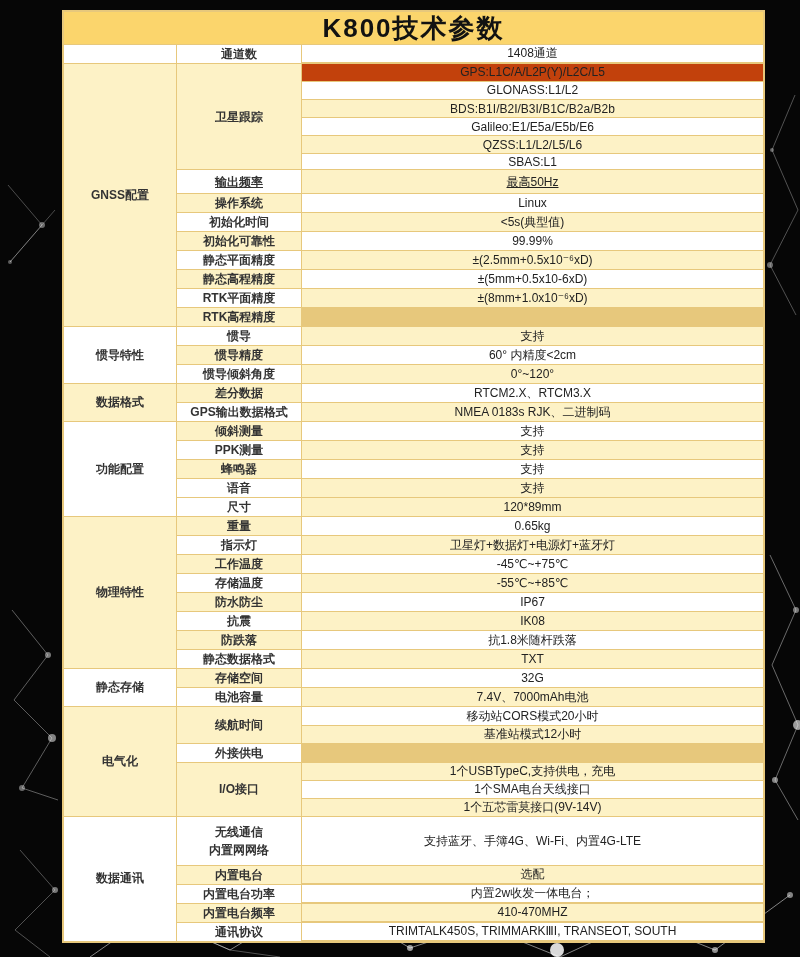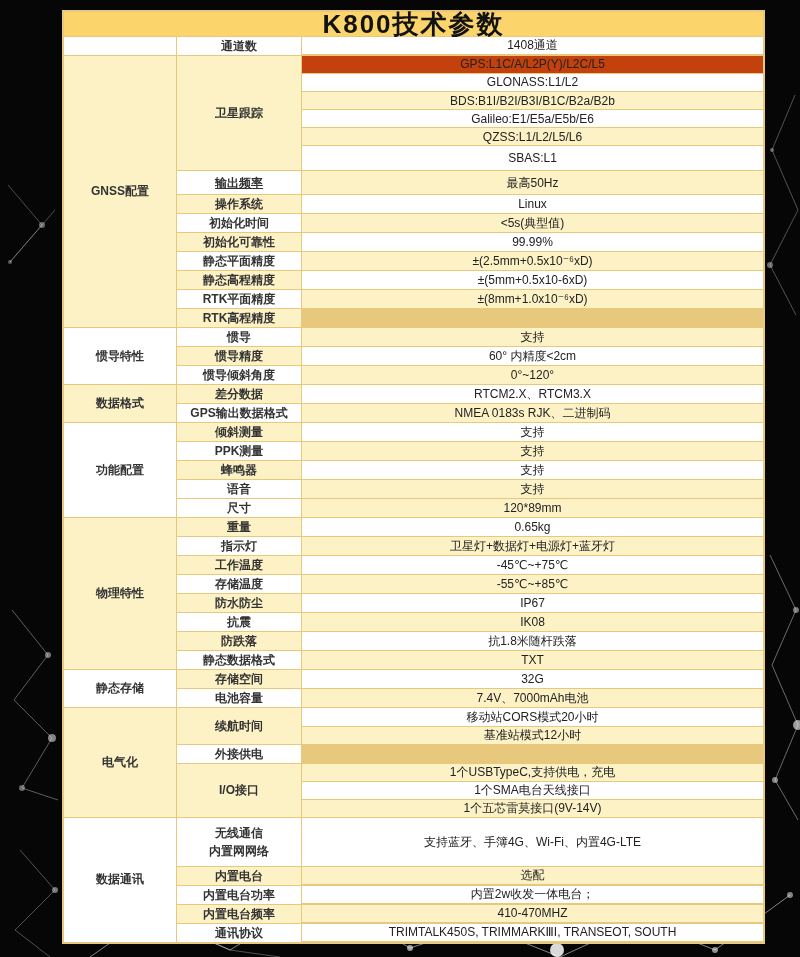--- a/index.html
+++ b/index.html
@@ -3,21 +3,21 @@
 <meta charset="utf-8">
 <style>
   html,body{margin:0;padding:0;}
   body{background:#000;}
   .page{position:relative;width:800px;height:957px;background:#060606;overflow:hidden;
         font-family:"Liberation Sans","DejaVu Sans",sans-serif;}
   .plexus{position:absolute;left:0;top:0;width:800px;height:957px;z-index:0;}
   .spec-table{position:absolute;left:62px;top:10px;width:703px;z-index:1;
               background:#e7c87c;padding:2px;box-sizing:border-box;
               display:flex;flex-direction:column;gap:1px;}
-  .title-row{height:24px;background:#fbd56c;display:flex;align-items:center;justify-content:center;
+  .title-row{height:32px;background:#fbd56c;display:flex;align-items:center;justify-content:center;
              font-size:26px;font-weight:bold;color:#121212;letter-spacing:2px;}
   .tbody{display:flex;flex-direction:column;gap:1px;}
   .section{display:flex;gap:1px;}
   .cat-cell{width:112px;flex:0 0 112px;display:flex;align-items:center;justify-content:center;
             font-size:12px;font-weight:bold;color:#333;text-align:center;}
   .rows{flex:1;display:flex;flex-direction:column;gap:1px;}
   .group{display:flex;gap:1px;}
   .param-cell{width:124px;flex:0 0 124px;display:flex;align-items:center;justify-content:center;
               font-size:12px;font-weight:bold;color:#333;text-align:center;white-space:pre-line;line-height:1.5;}
   .vals{flex:1;display:flex;flex-direction:column;gap:1px;}
@@ -81,27 +81,27 @@
           <div class="cat-cell" style="background: rgb(253, 242, 198);">GNSS配置</div>
           <div class="rows">
             <div class="group">
               <div class="param-cell" style="background: rgb(253, 242, 198);">卫星跟踪</div>
               <div class="vals">
                 <div class="value-cell" style="background: #c2410c; height: 17.1px;">GPS:L1C/A/L2P(Y)/L2C/L5</div>
                 <div class="value-cell" style="background: rgb(255, 255, 255); height: 17.1px;">GLONASS:L1/L2</div>
                 <div class="value-cell" style="background: rgb(253, 242, 198); height: 17.1px;">BDS:B1I/B2I/B3I/B1C/B2a/B2b</div>
                 <div class="value-cell" style="background: rgb(255, 255, 255); height: 17.1px;">Galileo:E1/E5a/E5b/E6</div>
                 <div class="value-cell" style="background: rgb(253, 242, 198); height: 17.1px;">QZSS:L1/L2/L5/L6</div>
-                <div class="value-cell" style="background: rgb(255, 255, 255); height: 24px;">SBAS:L1</div>
+                <div class="value-cell" style="background: rgb(255, 255, 255); height: 15px;">SBAS:L1</div>
               </div>
             </div>
             <div class="group">
               <div class="param-cell" style="background: rgb(255, 255, 255); text-decoration: underline;">输出频率</div>
               <div class="vals">
-                <div class="value-cell" style="background: rgb(253, 242, 198); height: 23px;">最高50Hz</div>
+                <div class="value-cell" style="background: rgb(253, 242, 198); height: 23px; text-decoration: underline;">最高50Hz</div>
               </div>
             </div>
             <div class="group">
               <div class="param-cell" style="background: rgb(253, 242, 198);">操作系统</div>
               <div class="vals">
                 <div class="value-cell" style="background: rgb(255, 255, 255); height: 17.1px;">Linux</div>
               </div>
             </div>
             <div class="group">
               <div class="param-cell" style="background: rgb(255, 255, 255);">初始化时间</div>

